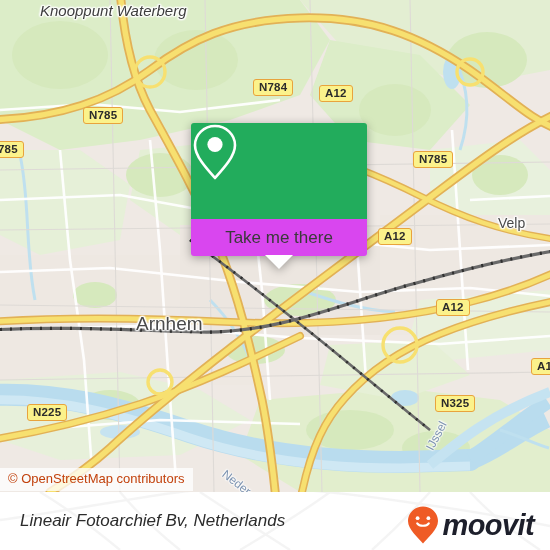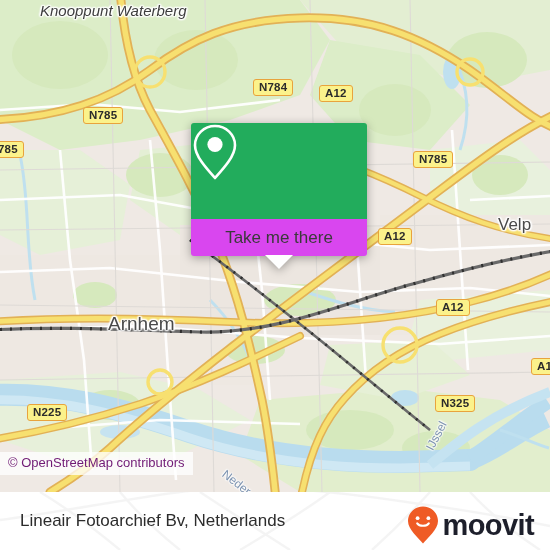--- a/index.html
+++ b/index.html
@@ -34,31 +34,31 @@
 
   
   .plabel{
     position:absolute;white-space:nowrap;
     color:#5a5a5a;
     text-shadow:
       1.3px 0 1.6px #fff,-1.3px 0 1.6px #fff,0 1.3px 1.6px #fff,0 -1.3px 1.6px #fff,
       1px 1px 1.6px #fff,-1px -1px 1.6px #fff,1px -1px 1.6px #fff,-1px 1px 1.6px #fff;
   }
   .lbl-junction{font-style:italic;font-size:15px;color:#3d3d3d;font-weight:400;}
-  .lbl-city{font-size:19px;color:#4a4a4a;}
-  .lbl-town{font-size:17px;color:#4a4a4a;}
+  .lbl-city{font-size:19px;color:#4a4a4a;margin-left:28px;}
+  .lbl-town{font-size:14px;color:#4a4a4a;}
   .lbl-water{font-size:12px;color:#7d93b0;font-style:normal;
     text-shadow:1px 0 1.4px #fff,-1px 0 1.4px #fff,0 1px 1.4px #fff,0 -1px 1.4px #fff;}
 
   
   .attrib{
-    position:absolute;left:0;top:452px;
+    position:absolute;left:0;top:468px;
     background:rgba(255,255,255,.76);
     padding:3px 8px 4px 8px;
-    font-size:13px;color:#701a75;
+    font-size:13px;color:#c2410c;
     line-height:16px;
   }
 
   
   .card{position:absolute;left:191px;top:123px;width:176px;
         filter:drop-shadow(0 2px 5px rgba(0,0,0,.33));}
   .card-top{
     height:96px;background:#22ac5c;border-radius:3px 3px 0 0;
     display:flex;align-items:center;justify-content:center;
   }
@@ -69,21 +69,21 @@
   .card-label{font-size:17px;color:#3a3a3a;}
   .card-tail{
     position:absolute;left:50%;margin-left:-14px;bottom:-13px;
     width:0;height:0;border-left:14px solid transparent;
     border-right:14px solid transparent;border-top:14px solid #fff;
   }
 
   
   .footer{
     position:absolute;left:0;top:492px;width:550px;height:58px;
-    background:#fff;overflow:hidden;
+    background:#fff;overflow:hidden;font-style:italic;
   }
   .footer-wm{position:absolute;left:0;top:-492px;opacity:.09;}
   .footer-title{
     position:absolute;left:20px;top:0;height:58px;
     display:flex;align-items:center;
     font-size:17px;color:#2c2c2c;
   }
   .brand{
     position:absolute;right:16px;top:0;height:66px;
     display:flex;align-items:center;gap:3px;

